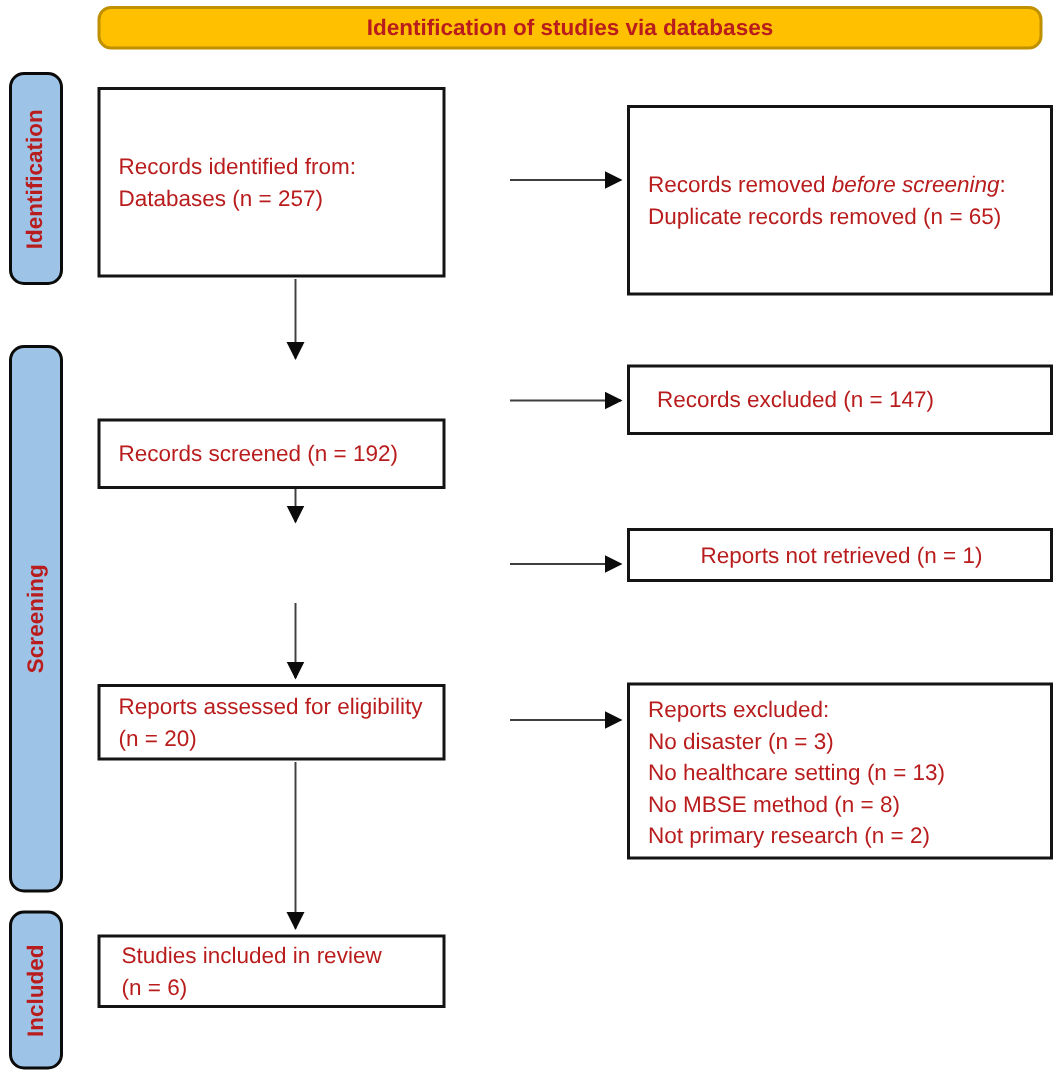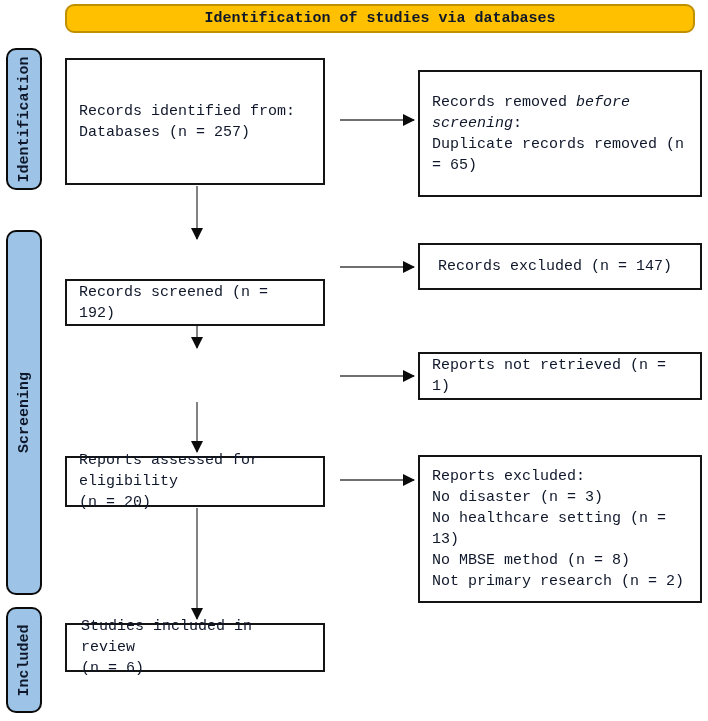--- a/index.html
+++ b/index.html
@@ -7,22 +7,22 @@
     --header-border: #BF9000;
     --stage-fill: #9DC3E6;
     --arrow: #000000;
   }
   html, body { margin: 0; padding: 0; background: #ffffff; }
   .canvas {
     position: relative;
     width: 708px;
     height: 721px;
     background: #ffffff;
-    font-family: Liberation Mono, monospace;
-    color: #0f172a;
+    font-family: Liberation Sans, sans-serif;
+    color: #b91c1c;
     overflow: hidden;
   }
   .hdr {
     position: absolute;
     left: 65px; top: 4px; width: 630px; height: 29px;
     box-sizing: border-box;
     background: var(--header-fill, #FFC000);
     border: 2px solid var(--header-border, #BF9000);
     border-radius: 9px;
     display: flex; align-items: center; justify-content: center;
@@ -48,30 +48,30 @@
   .stage-included       { top: 607px; height: 106px; }
   .box {
     position: absolute;
     box-sizing: border-box;
     background: #ffffff;
     border: 2px solid #141414;
     display: flex; flex-direction: column; justify-content: center;
     padding: 3px 10px 3px 12px;
     font-size: 15px; line-height: 21px;
   }
-  .col-left  { left: 65px;  width: 260px; }
+  .col-left  { left: 65px;  width: 232px; }
   .col-right { left: 418px; width: 284px; }
   .box-records-identified   { top: 58px;  height: 127px; }
   .box-records-removed      { top: 58px;  height: 127px; margin-top: 12px; }
   .box-records-screened     { top: 243px; height: 47px; margin-top: 36px;  }
   .box-records-excluded     { top: 243px; height: 47px; padding-left: 18px;  }
   .box-reports-sought       { top: 352px; height: 49px;  }
-  .box-reports-not-retrieved{ top: 352px; height: 48px;  }
+  .box-reports-not-retrieved{ top: 352px; height: 36px; align-items: center;  }
   .box-reports-assessed     { top: 456px; height: 51px;  }
-  .box-reports-excluded     { top: 455px; height: 148px; }
+  .box-reports-excluded     { top: 455px; height: 118px; justify-content: flex-end; }
   .box-studies-included     { top: 623px; height: 49px; padding-left: 14px;  }
   .arrows {
     position: absolute;
     left: 0; top: 0;
     pointer-events: none;
   }
   .arrows line { stroke: #3f3f3f; stroke-width: 1.3; }
   em { font-style: italic; }
 </style>
 </head>

